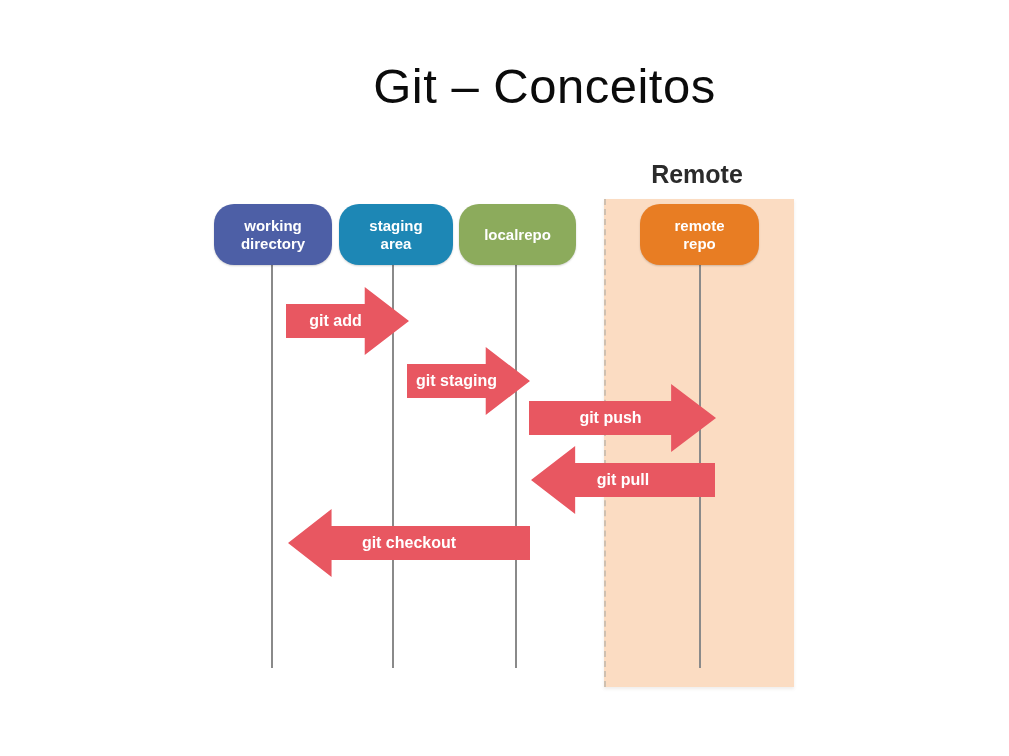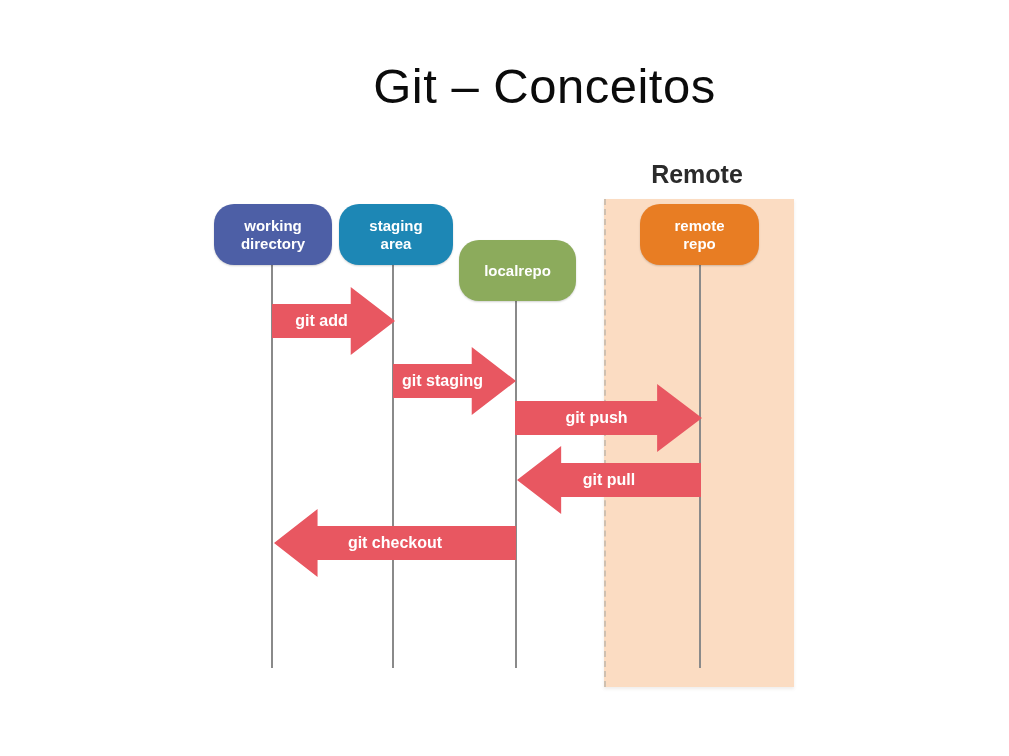--- a/index.html
+++ b/index.html
@@ -85,20 +85,21 @@
   .node-box.localrepo { left: 459px; width: 117px; }
   .node-box.remote    { left: 640px; width: 119px; }
 
   .arrow {
     position: absolute;
     height: 68px;
     z-index: 4;
     display: flex;
     align-items: center;
     justify-content: center;
+    margin-left: 14px;
   }
   .arrow.right { clip-path: polygon(0 25%, var(--hs) 25%, var(--hs) 0, 100% 50%, var(--hs) 100%, var(--hs) 75%, 0 75%); }
   .arrow.left  { clip-path: polygon(100% 25%, var(--he) 25%, var(--he) 0, 0 50%, var(--he) 100%, var(--he) 75%, 100% 75%); }
   .arrow .arrow-label {
     color: #ffffff;
     font-size: 16px;
     font-weight: 700;
     white-space: nowrap;
   }
   .arrow.right .arrow-label { padding-right: 24px; }
@@ -125,21 +126,21 @@
   <div class="lifeline l2" style="background-color: rgb(138, 138, 138);"></div>
   <div class="lifeline l3" style="background-color: rgb(138, 138, 138);"></div>
   <div class="lifeline l4" style="background-color: rgb(138, 138, 138);"></div>
 
   <div class="node-box working" style="background-color: rgb(77, 95, 166);">
     <span class="node-label">working directory</span>
   </div>
   <div class="node-box staging" style="background-color: rgb(29, 135, 181); justify-content: center;">
     <span class="node-label">staging area</span>
   </div>
-  <div class="node-box localrepo" style="background-color: rgb(140, 171, 92); margin-top: 36px;">
+  <div class="node-box localrepo" style="background-color: rgb(140, 171, 92);">
     <span class="node-label">localrepo</span>
   </div>
   <div class="node-box remote" style="background-color: rgb(232, 125, 35);">
     <span class="node-label">remote repo</span>
   </div>
 
   <div class="arrow right add" style="background-color: rgb(232, 87, 97);">
     <span class="arrow-label">git add</span>
   </div>
   <div class="arrow right commit" style="background-color: rgb(232, 87, 97);">

